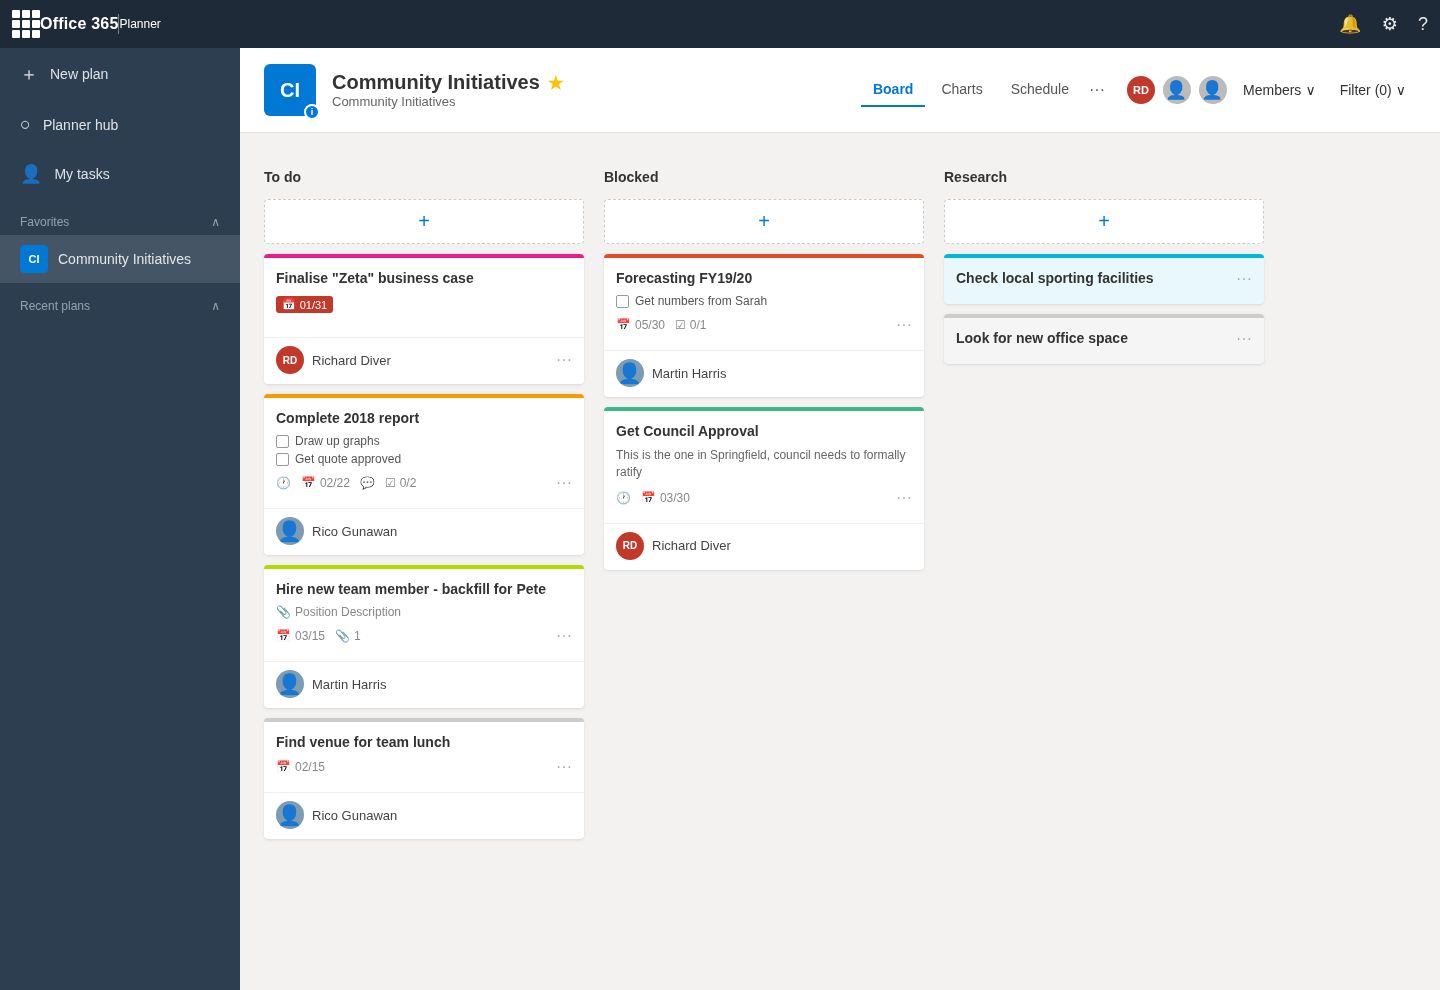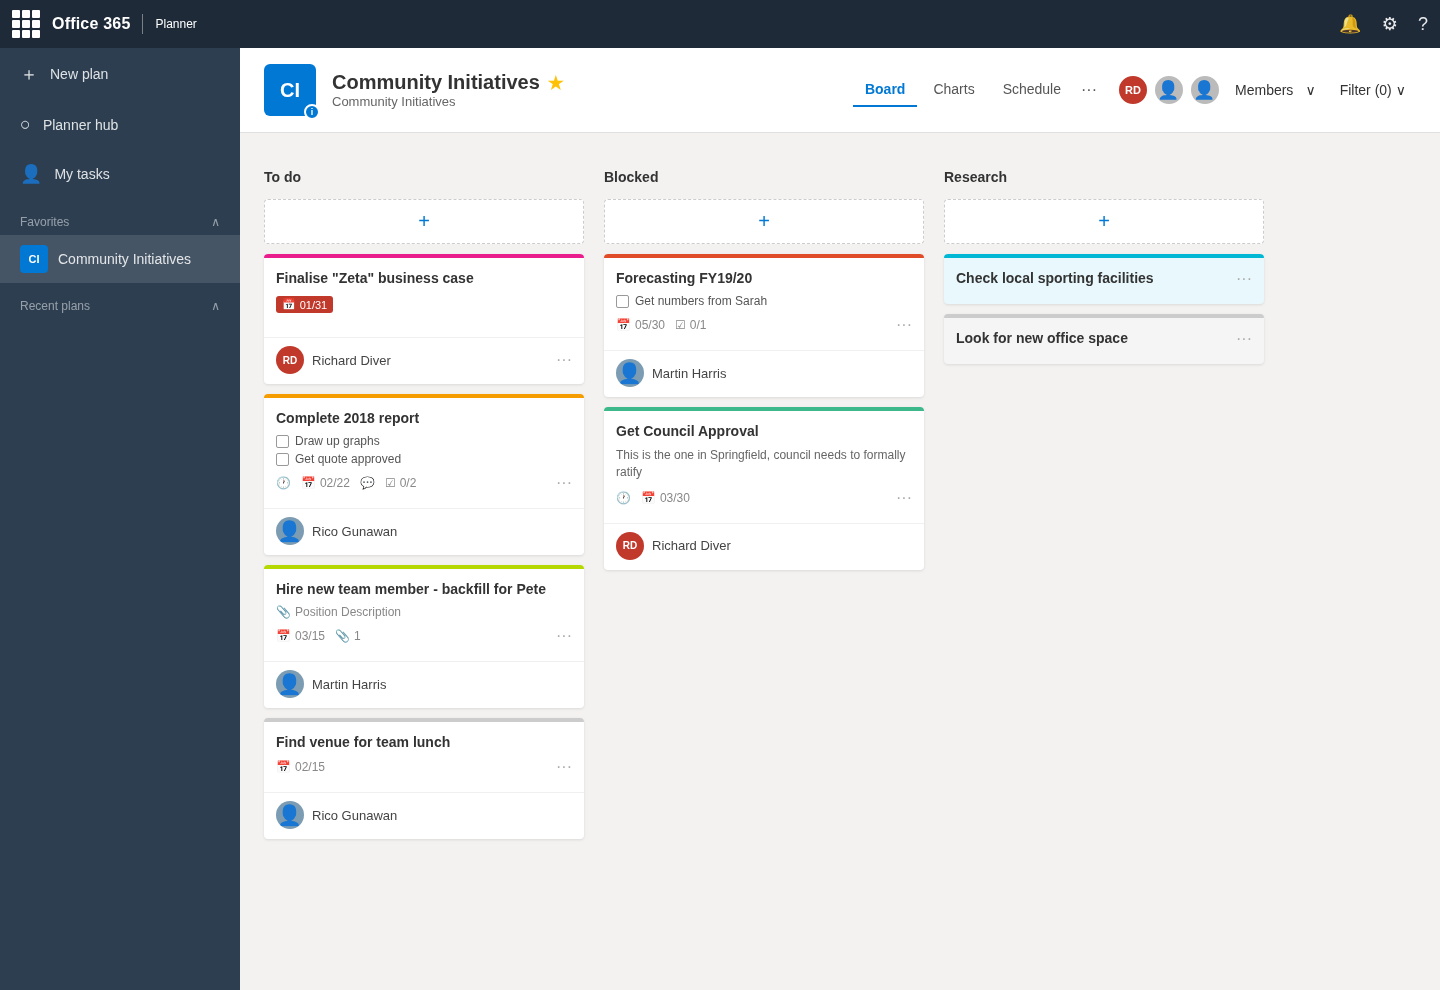--- a/index.html
+++ b/index.html
@@ -6,21 +6,20 @@
     body { font-family: 'Segoe UI', sans-serif; background: #f3f2f1; display: flex; flex-direction: column; height: 990px; overflow: hidden; }
 
     
     .topbar {
       background: #1e2a38;
       height: 48px;
       display: flex;
       align-items: center;
       padding: 4px 12px;
       flex-shrink: 0;
-      gap: 12px;
     }
     .topbar-waffle {
       width: 28px; height: 28px;
       display: grid; grid-template-columns: repeat(3,8px); gap: 2px;
       cursor: pointer;
     }
     .topbar-waffle span {
       background: white; border-radius: 1px; width: 8px; height: 8px;
     }
     .topbar-title {
@@ -108,21 +107,21 @@
     .plan-members { display: flex; align-items: center; gap: 4px; margin-left: auto; }
     .avatar {
       width: 32px; height: 32px; border-radius: 50%; overflow: hidden;
       display: flex; align-items: center; justify-content: center;
       font-size: 11px; font-weight: 700; color: white; border: 2px solid white;
     }
     .avatar-rd { background: #c0392b; }
     .avatar-img { background: #bbb; font-size: 18px; }
     .members-btn {
       padding: 6px 10px; border: none; background: none;
-      font-size: 14px; color: #333; cursor: pointer; display: flex; align-items: center; gap: 12px;
+      font-size: 14px; color: #333; cursor: pointer; display: flex; align-items: center; gap: 4px;
     }
     .filter-btn {
       padding: 6px 10px; border: none; background: none;
       font-size: 14px; color: #333; cursor: pointer; display: flex; align-items: center; gap: 4px;
     }
 
     
     .board-area {
       flex: 1; overflow-x: auto; overflow-y: hidden; padding: 36px 24px;
       display: flex; gap: 20px;

